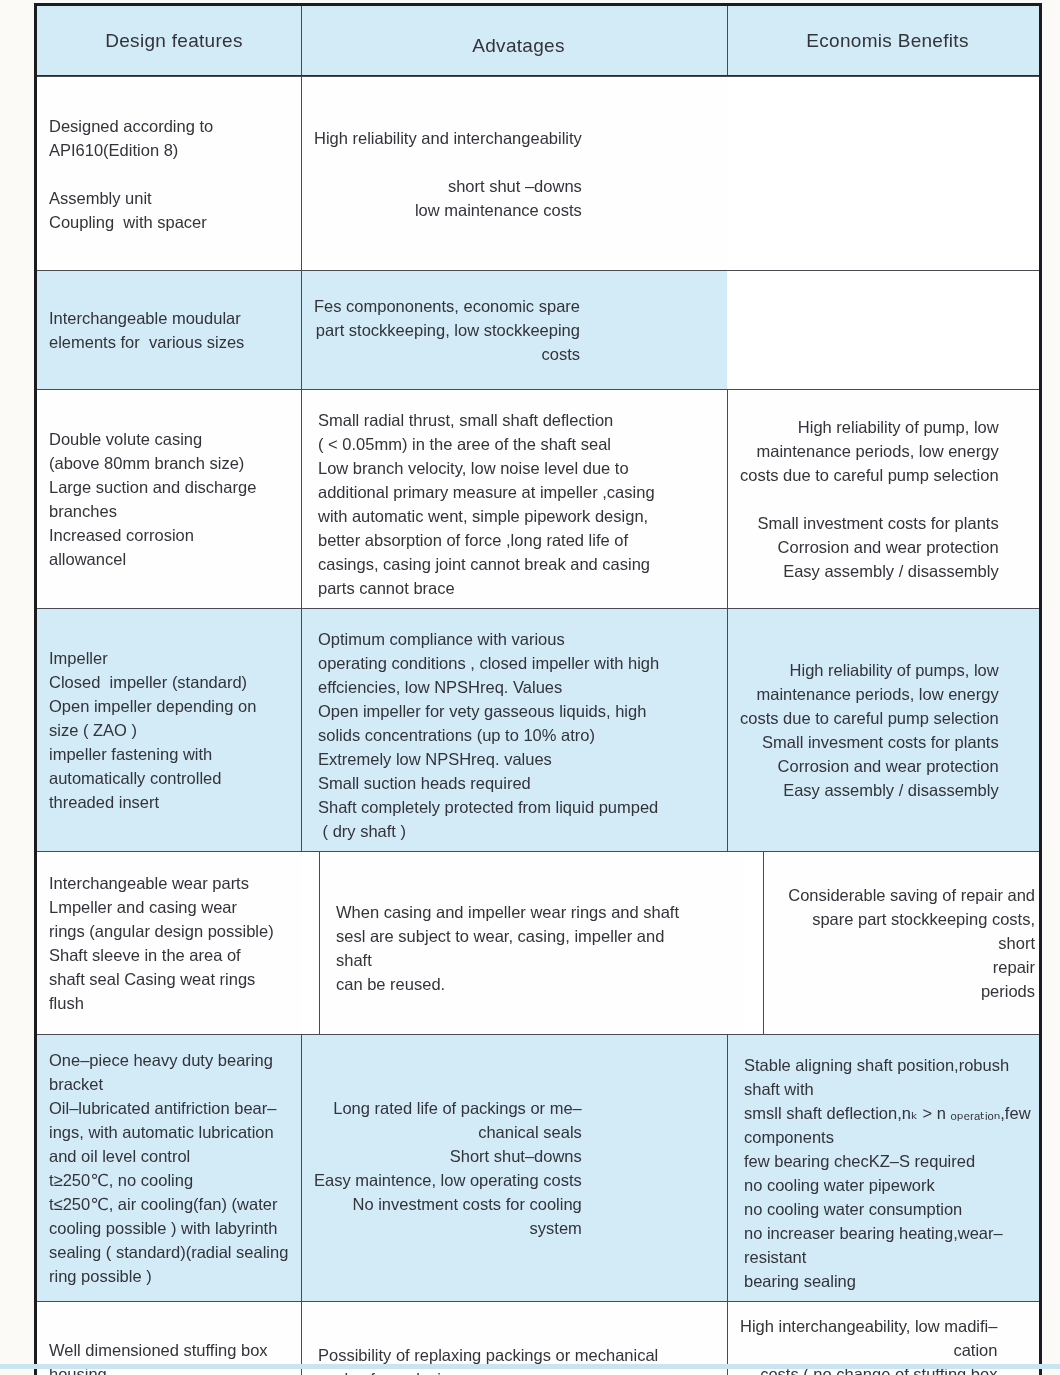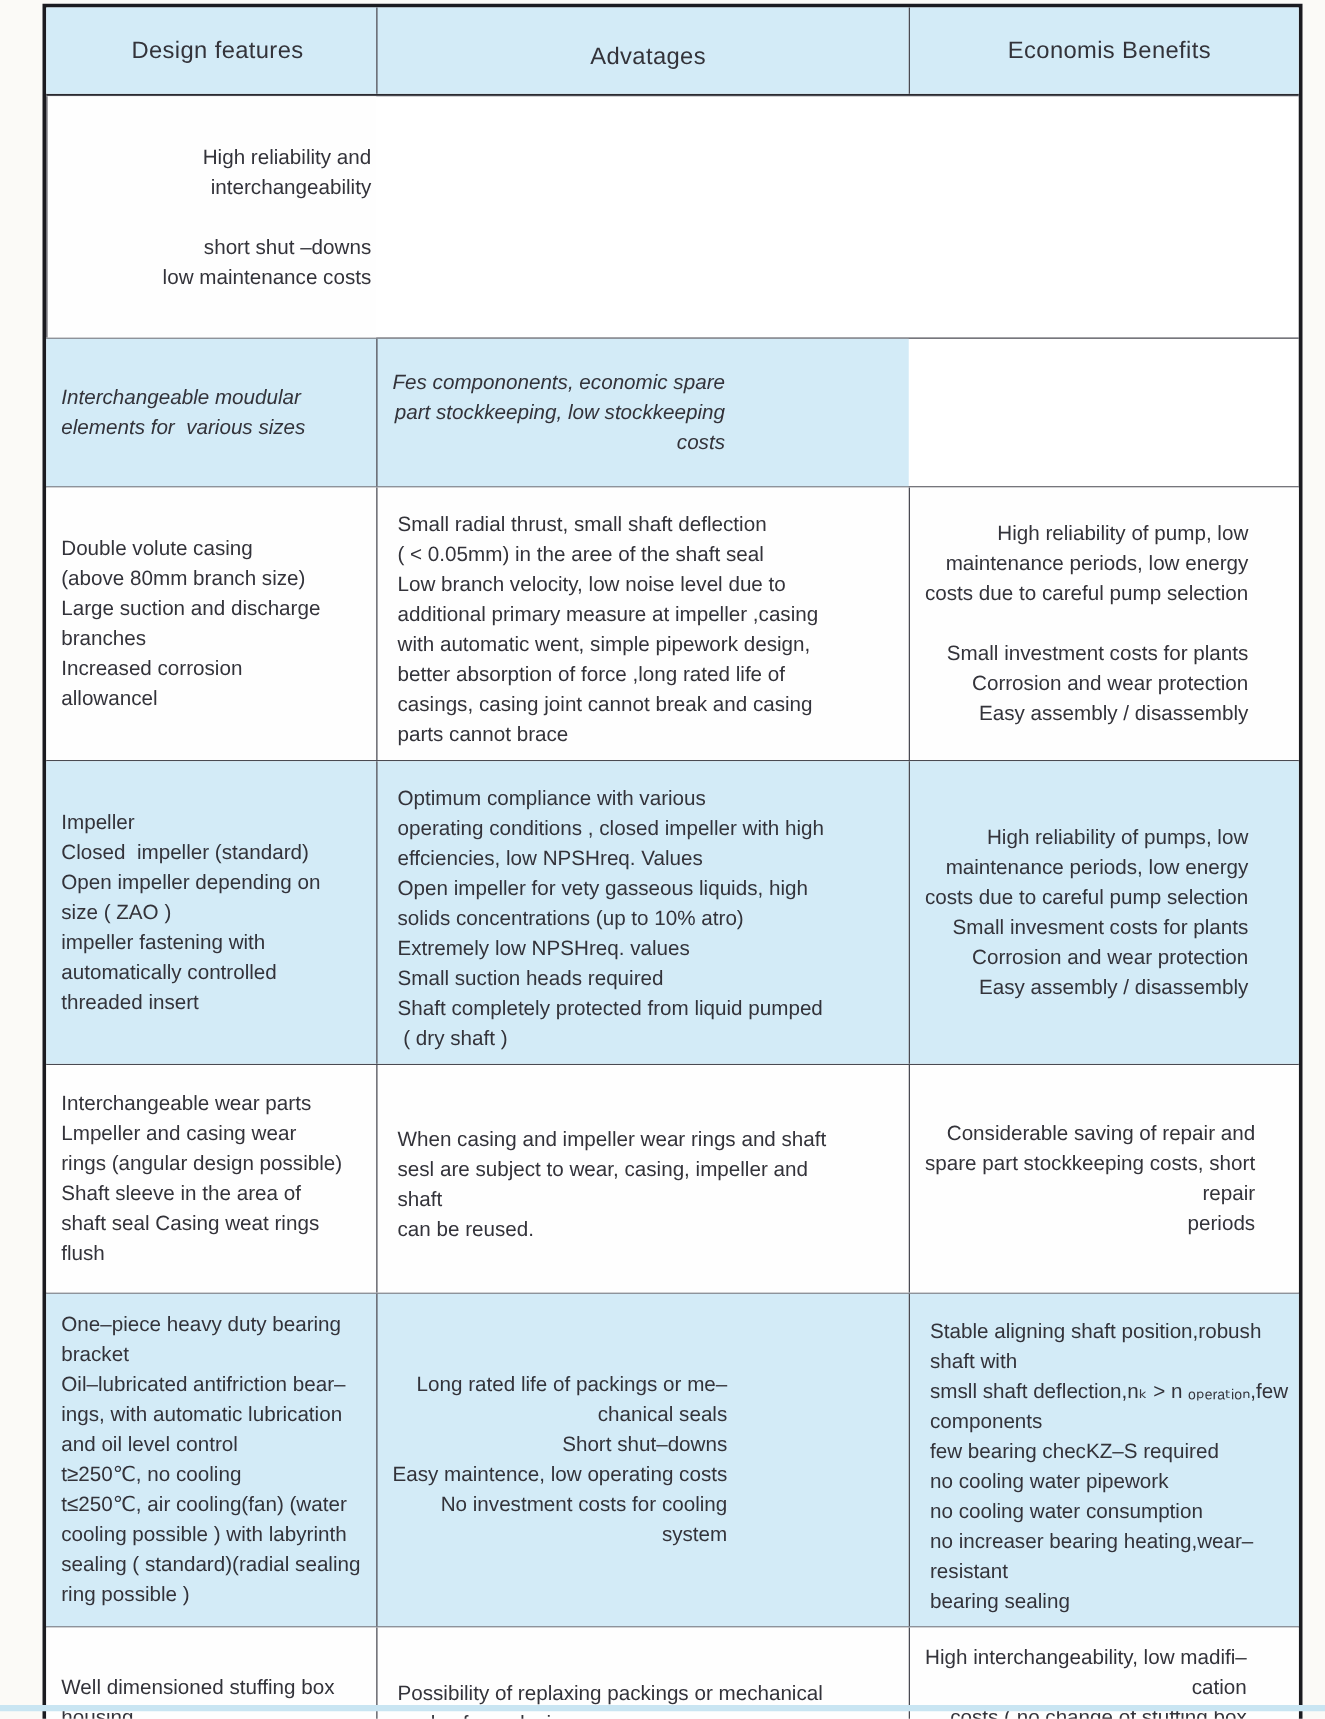--- a/index.html
+++ b/index.html
@@ -51,24 +51,24 @@
     line-height: 24px;
     box-sizing: border-box;
     background: #fefefe;
   }
   .cell.c1 { padding: 8px 2px 8px 12px; }
   .cell.c2 { border-left: 1px solid #4a4a52; padding: 18px 8px 8px 16px; }
   .cell.c3 { border-left: 1px solid #4a4a52; padding: 8px 4px 8px 12px; text-align: right; }
   
   .rh  { min-height: 69px; }
   .r1  { min-height: 193px; }
-  .r2  { min-height: 118px; font-style: italic; }
+  .r2  { min-height: 118px; }
   .r3  { min-height: 205px; }
   .r4  { min-height: 227px; }
-  .r5  { min-height: 182px; }
+  .r5  { min-height: 182px; gap: 18px; }
   .r6  { min-height: 246px; }
   .r7  { min-height: 119px; }
   .bottom-strip {
     position: absolute;
     left: 0;
     bottom: 0;
     width: 1060px;
     height: 5px;
     background: var(--strip, #c9e5f2);
   }
@@ -80,20 +80,25 @@
 
   <div class="spec-table">
 
     <div class="row header-row rh">
       <div class="cell c1">Design features</div>
       <div class="cell c2">Advatages</div>
       <div class="cell c3">Economis Benefits</div>
     </div>
 
     <div class="row r1">
+      <div class="cell c1">Designed according to
+API610(Edition 8)
+
+Assembly unit
+Coupling  with spacer</div>
       <div class="cell c3">High reliability and interchangeability
 
 short shut –downs
 low maintenance costs</div>
     </div>
 
     <div class="row shaded r2">
       <div class="cell c1">Interchangeable moudular
 elements for  various sizes</div>
       <div class="cell c3">Fes compononents, economic spare

